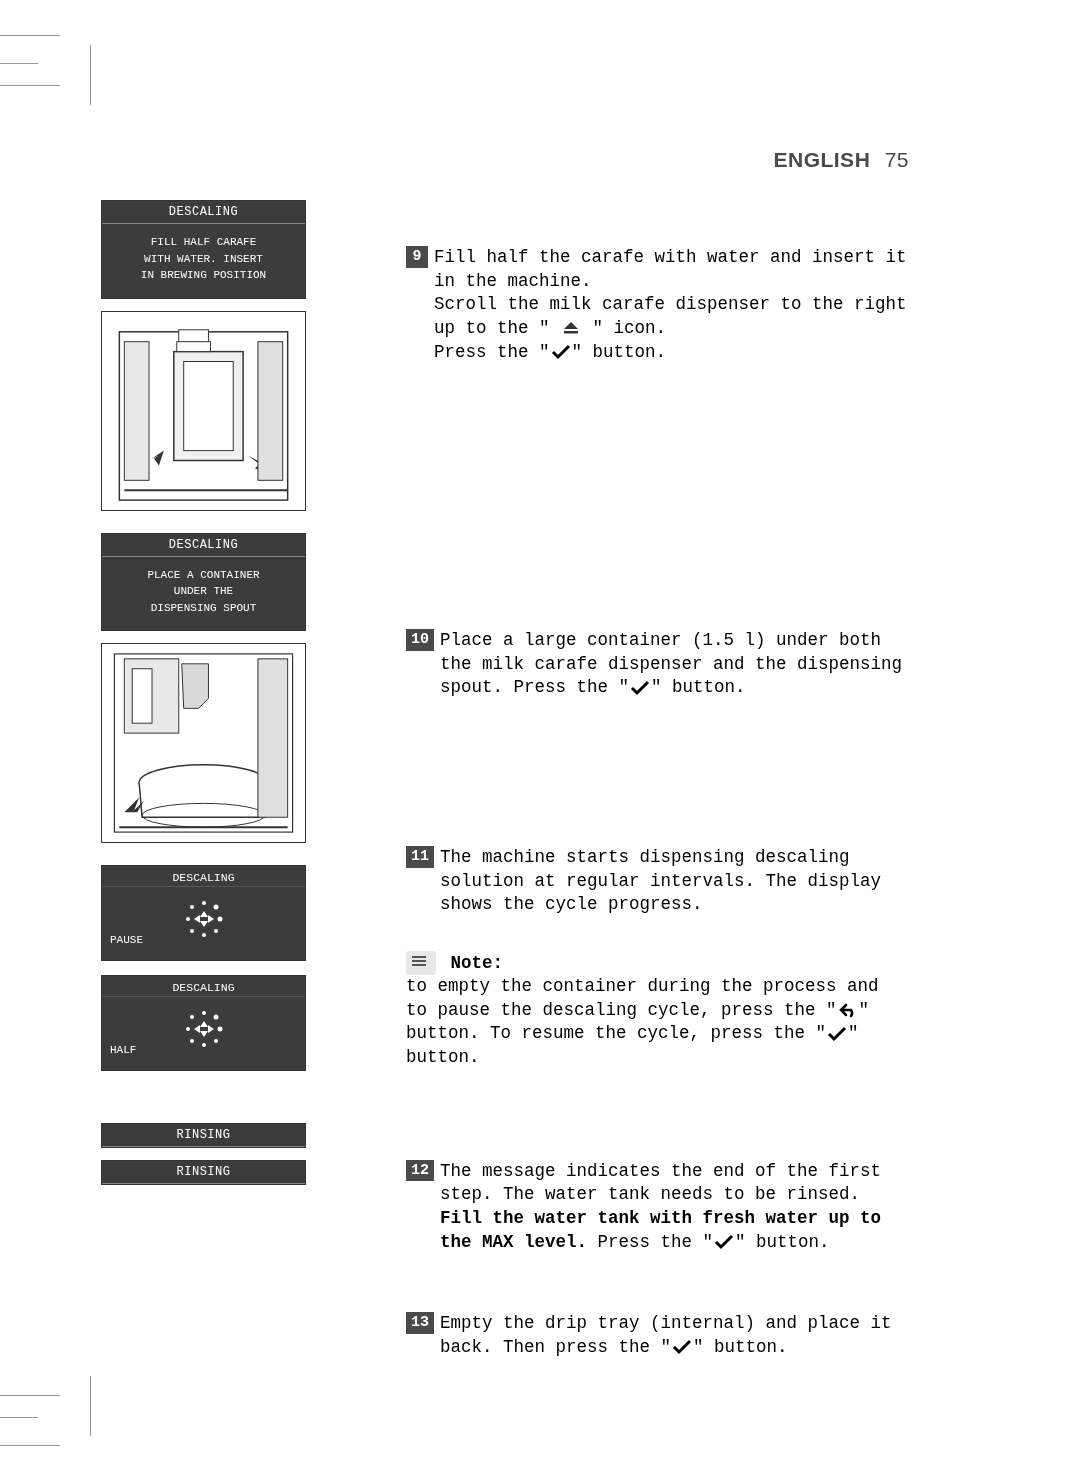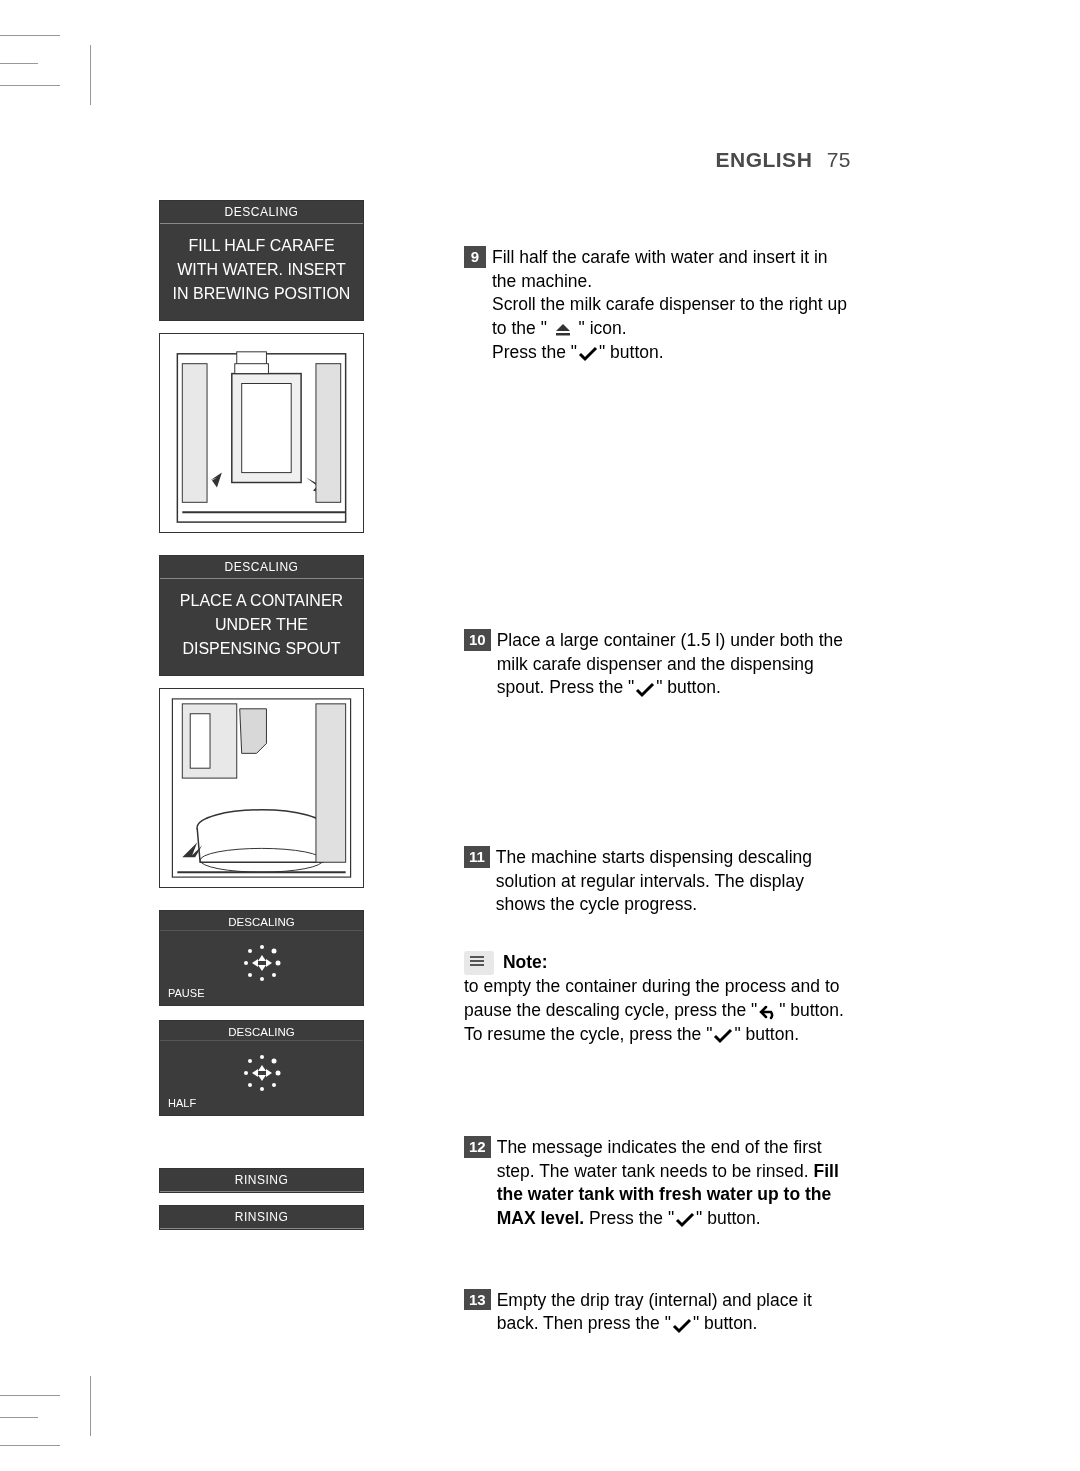--- a/index.html
+++ b/index.html
@@ -8,21 +8,21 @@
     background: #fff;
     width: 1080px;
     height: 1471px;
     position: relative;
     color: #000;
   }
   .page-wrap {
     position: relative;
     width: 100%;
     height: 100%;
-    padding: 40px 94px;
+    padding: 40px 36px;
   }
   .crop-marks {
     position: absolute;
     top: 35px; left: 0;
     width: 110px; height: 90px;
   }
   .crop-marks .h1 { position: absolute; top: 0; left: 0; width: 60px; border-top: 1px solid #999; }
   .crop-marks .v1 { position: absolute; top: 10px; left: 90px; height: 60px; border-left: 1px solid #999; }
   .crop-marks .h2 { position: absolute; top: 28px; left: 0; width: 38px; border-top: 1px solid #999; }
   .crop-marks .h3 { position: absolute; top: 50px; left: 0; width: 60px; border-top: 1px solid #999; }
@@ -44,20 +44,21 @@
     color: #4a4a4a;
   }
   .header .pg {
     color: #4a4a4a;
     font-weight: normal;
     margin-left: 8px;
   }
   .content {
     display: flex;
     margin-top: 28px;
+    font-family: Liberation Mono, monospace;
   }
   .left-col {
     width: 300px;
     flex: 0 0 300px;
     padding-left: 65px;
   }
   .right-col {
     flex: 1;
     padding-left: 70px;
     padding-right: 135px;
@@ -76,21 +77,21 @@
   .display-box .title-bar {
     background: #3c3c3c;
     border-bottom: 1px solid #888;
     padding: 4px 0;
     font-size: 12px;
     letter-spacing: 0.5px;
   }
   .display-box .body {
     padding: 10px 6px 14px;
     line-height: 1.5;
-    font-size: 16px;
+    font-size: 11px;
   }
   .illus {
     width: 205px;
     height: 200px;
     border: 1px solid #333;
     background: #fff;
     margin-bottom: 22px;
     display:flex;
     align-items:center;
     justify-content:center;
@@ -108,21 +109,21 @@
     height: 96px;
   }
   .progress-box .ptitle {
     text-align: center;
     padding: 5px 0 2px;
     font-size: 11.5px;
     border-bottom:1px solid #555;
   }
   .progress-box .plabel {
     position: absolute;
-    bottom: 6px;
+    bottom: 14px;
     left: 8px;
     font-size: 11px;
   }
   .progress-box .dots {
     text-align:center;
     padding-top: 8px;
   }
   .step {
     display: flex;
     align-items: flex-start;

